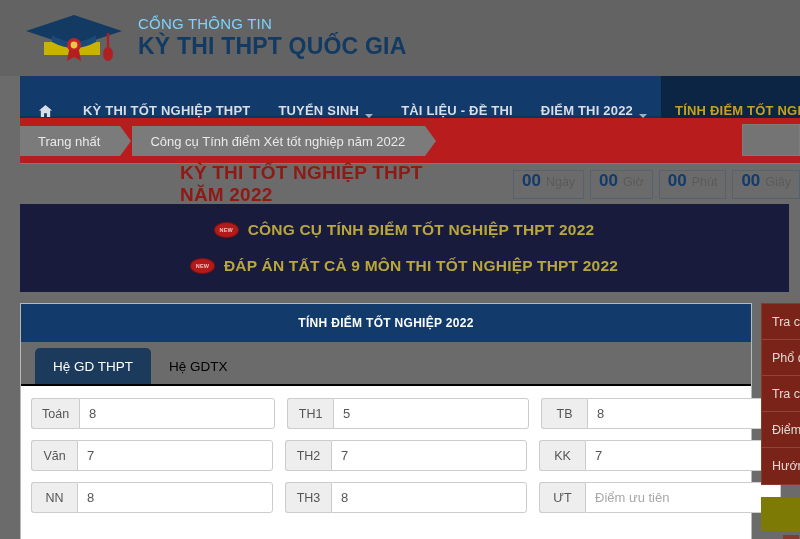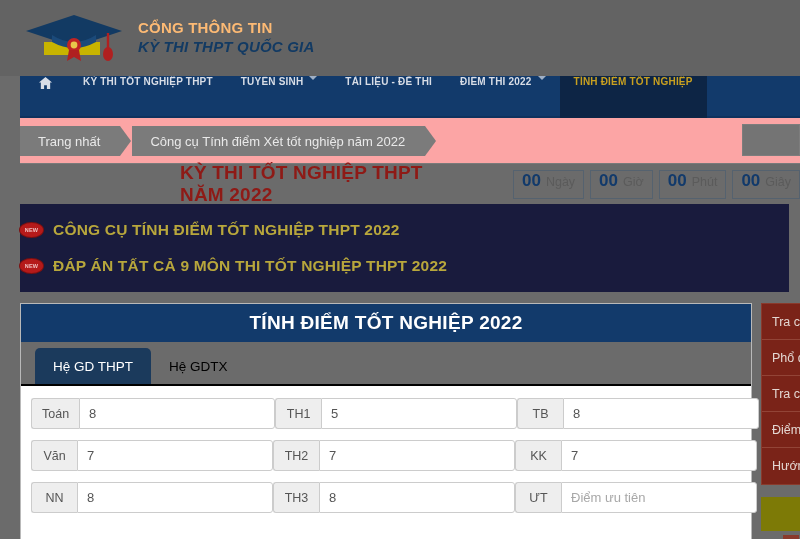--- a/index.html
+++ b/index.html
@@ -18,57 +18,56 @@
     height: 76px;
     background: #636363;
     display: flex;
     align-items: center;
     padding-left: 22px;
   }
   .logo-wrap { display: flex; align-items: center; gap: 12px; }
   .logo-mark { position: relative; width: 104px; height: 58px; }
   .logo-text { line-height: 1; padding-bottom: 2px; }
   .logo-line1 {
-    font-size: 15px; font-weight: bold; color: #fdba74;
+    font-size: 15px; font-weight: normal; color: #7dd3fc;
     letter-spacing: .2px; margin-bottom: 4px;
   }
   .logo-line2 {
-    font-size: 15px; font-weight: bold; color: #123a63;
+    font-size: 23px; font-weight: bold; color: #123a63;
     letter-spacing: .2px;
-    font-style: italic;
   }
 
   
   .nav {
     height: 42px; background: #123a6b;
     display: flex; align-items: stretch;
     margin-left: 20px;
     box-shadow: inset 0 -2px 0 rgba(0,0,0,.12);
   }
   .nav-item {
-    display: flex; align-items: flex-start;
+    display: flex; align-items: flex-end;
     padding: 0 14px;
-    color: #d8dde6; font-size: 10px; font-weight: bold;
+    color: #d8dde6; font-size: 13px; font-weight: bold;
     white-space: nowrap; letter-spacing: .2px;
   }
   .nav-item.home { padding: 0 16px 0 18px; }
   .home-icon { width: 15px; height: 14px; display: block; }
   .nav-item.active { background: #0d2545; color: #c8a020; }
   .caret {
     display: inline-block; margin-left: 6px;
     width: 0; height: 0;
     border-left: 4px solid transparent;
     border-right: 4px solid transparent;
     border-top: 4px solid #9fb0c6;
   }
 
   
   .crumbbar {
     height: 46px; margin-left: 20px;
-    background: #fca5a5;
+    background: #b91c1c;
     display: flex; align-items: center;
     position: relative;
   }
   .crumb {
     position: relative;
     height: 30px; display: flex; align-items: center;
     background: #7b7b7b;
     padding: 0 20px 0 18px;
     color: #e9e9e9; font-size: 13px;
     margin-right: 12px;
@@ -105,21 +104,21 @@
     display: flex; align-items: baseline; gap: 5px;
   }
   .cd-num { font-size: 17px; font-weight: bold; color: #123a6b; }
   .cd-unit { font-size: 12.5px; color: #5b5b5b; }
 
   
   .banner {
     background: #191b3d;
     height: 88px;
     display: flex; flex-direction: column;
-    align-items: flex-start; justify-content: center;
+    align-items: center; justify-content: center;
     gap: 18px;
     margin-right: 11px;
   }
   .banner-link {
     display: flex; align-items: center; gap: 10px;
     color: #b8a73c; font-size: 15.5px; font-weight: bold;
     letter-spacing: .2px;
   }
   .new-badge {
     width: 23px; height: 14px; position: relative;
@@ -132,39 +131,39 @@
 
   
   .calc-wrap { display: flex; margin-top: 11px; }
   .calc-card {
     width: 732px; background: #fff;
     border: 1px solid #b9b9b9;
   }
   .calc-head {
     background: #123a6b; height: 38px;
     display: flex; align-items: center; justify-content: center;
-    color: #fff; font-size: 19px; font-weight: bold; letter-spacing: .3px;
+    color: #fff; font-size: 12px; font-weight: bold; letter-spacing: .3px;
   }
   .tabs {
     display: flex; align-items: flex-end;
     height: 44px; background: #6b6b6b;
     padding-left: 14px; gap: 0;
     border-bottom: 2px solid #000000;
   }
   .tab {
     height: 36px; padding: 0 18px;
     display: flex; align-items: center;
     font-size: 13.5px; color: #000000;
   }
   .tab.active {
     background: #1b3a5c; color: #fff;
     border-radius: 5px 5px 0 0;
   }
   .form-area { background: #fff; padding: 12px 10px 12px 10px; }
-  .frow { display: flex; gap: 0; margin-bottom: 11px; }
+  .frow { display: flex; gap: 12px; margin-bottom: 11px; }
   .frow:last-child { margin-bottom: 0; }
   .igroup {
     display: flex; flex: 1;
     height: 31px;
   }
   .ilabel {
     min-width: 46px; padding: 0 10px;
     display: flex; align-items: center; justify-content: center;
     background: #eeeeee; border: 1px solid #cccccc;
     border-right: none;

